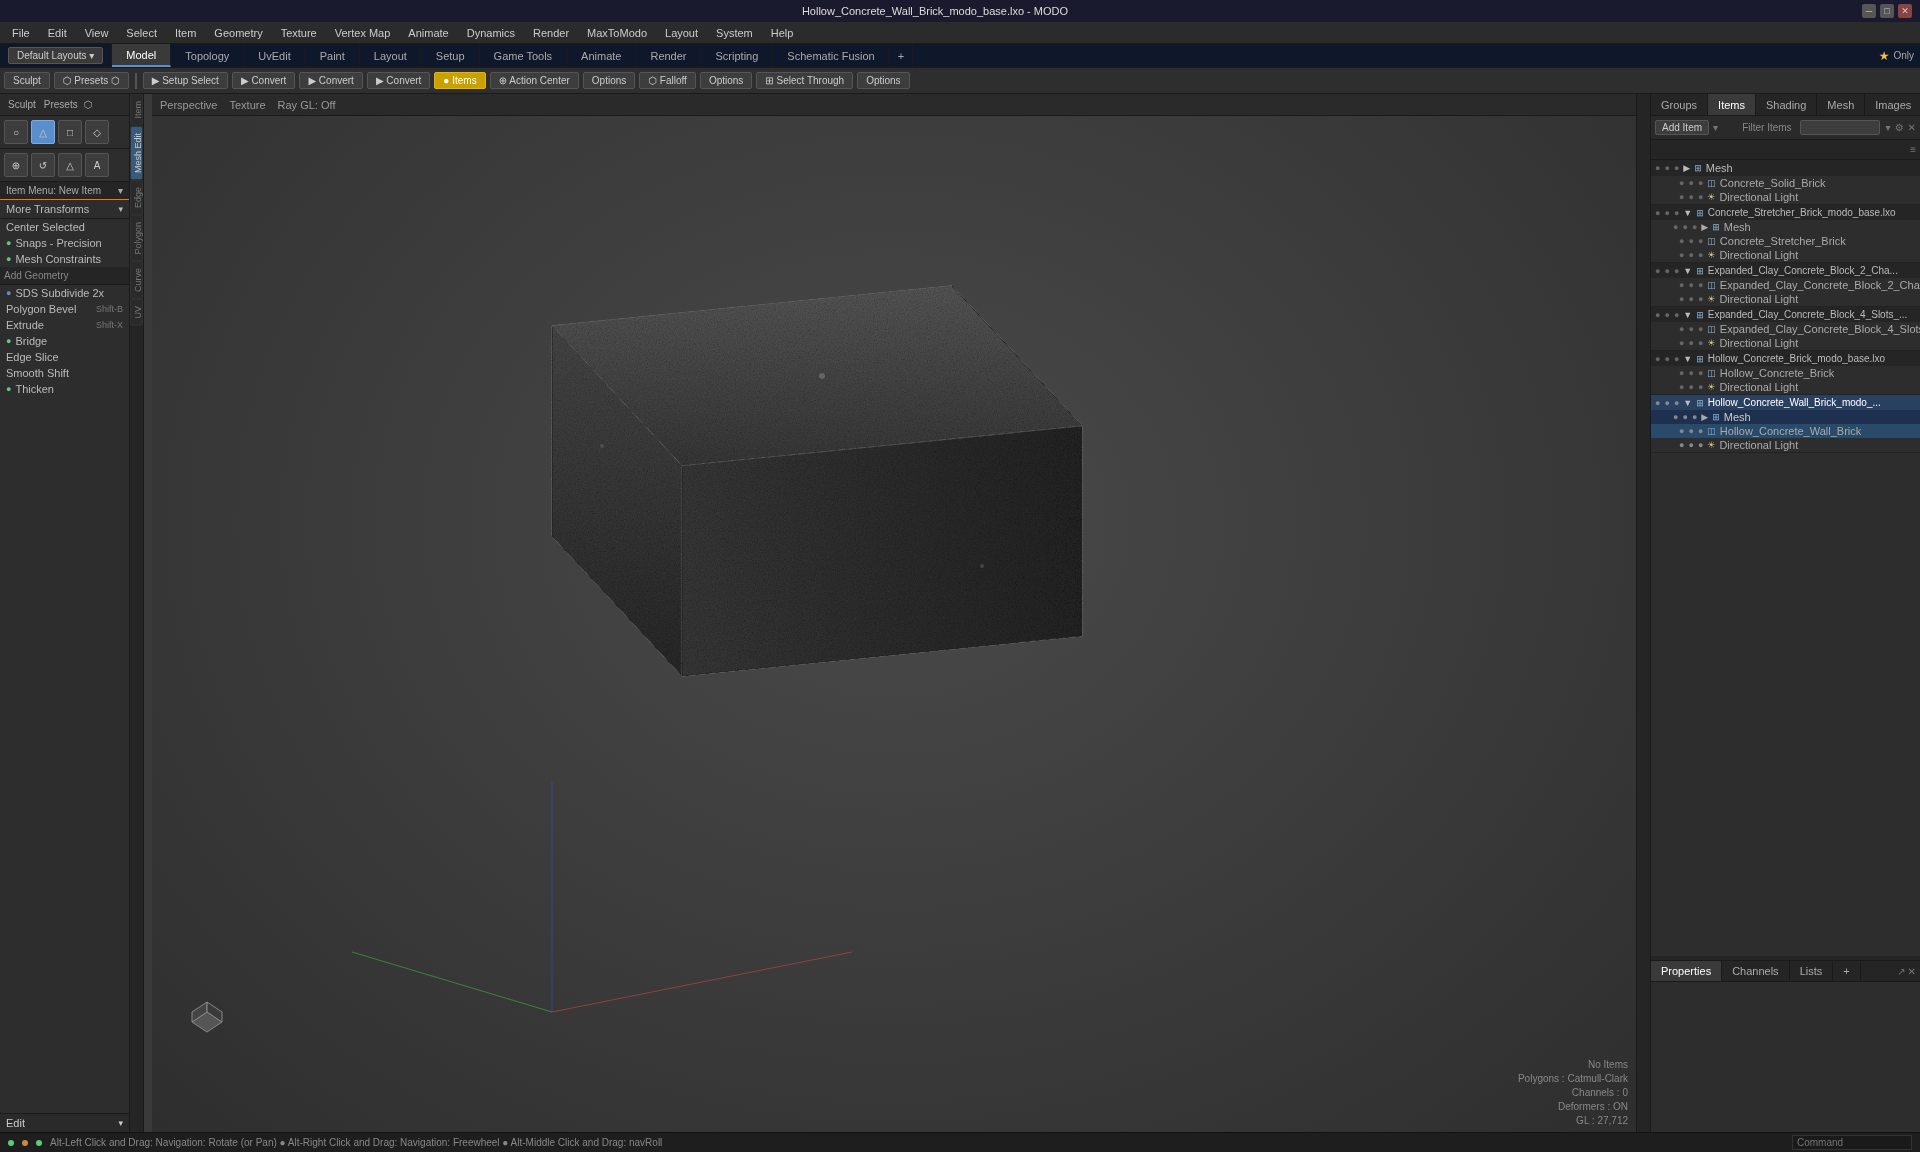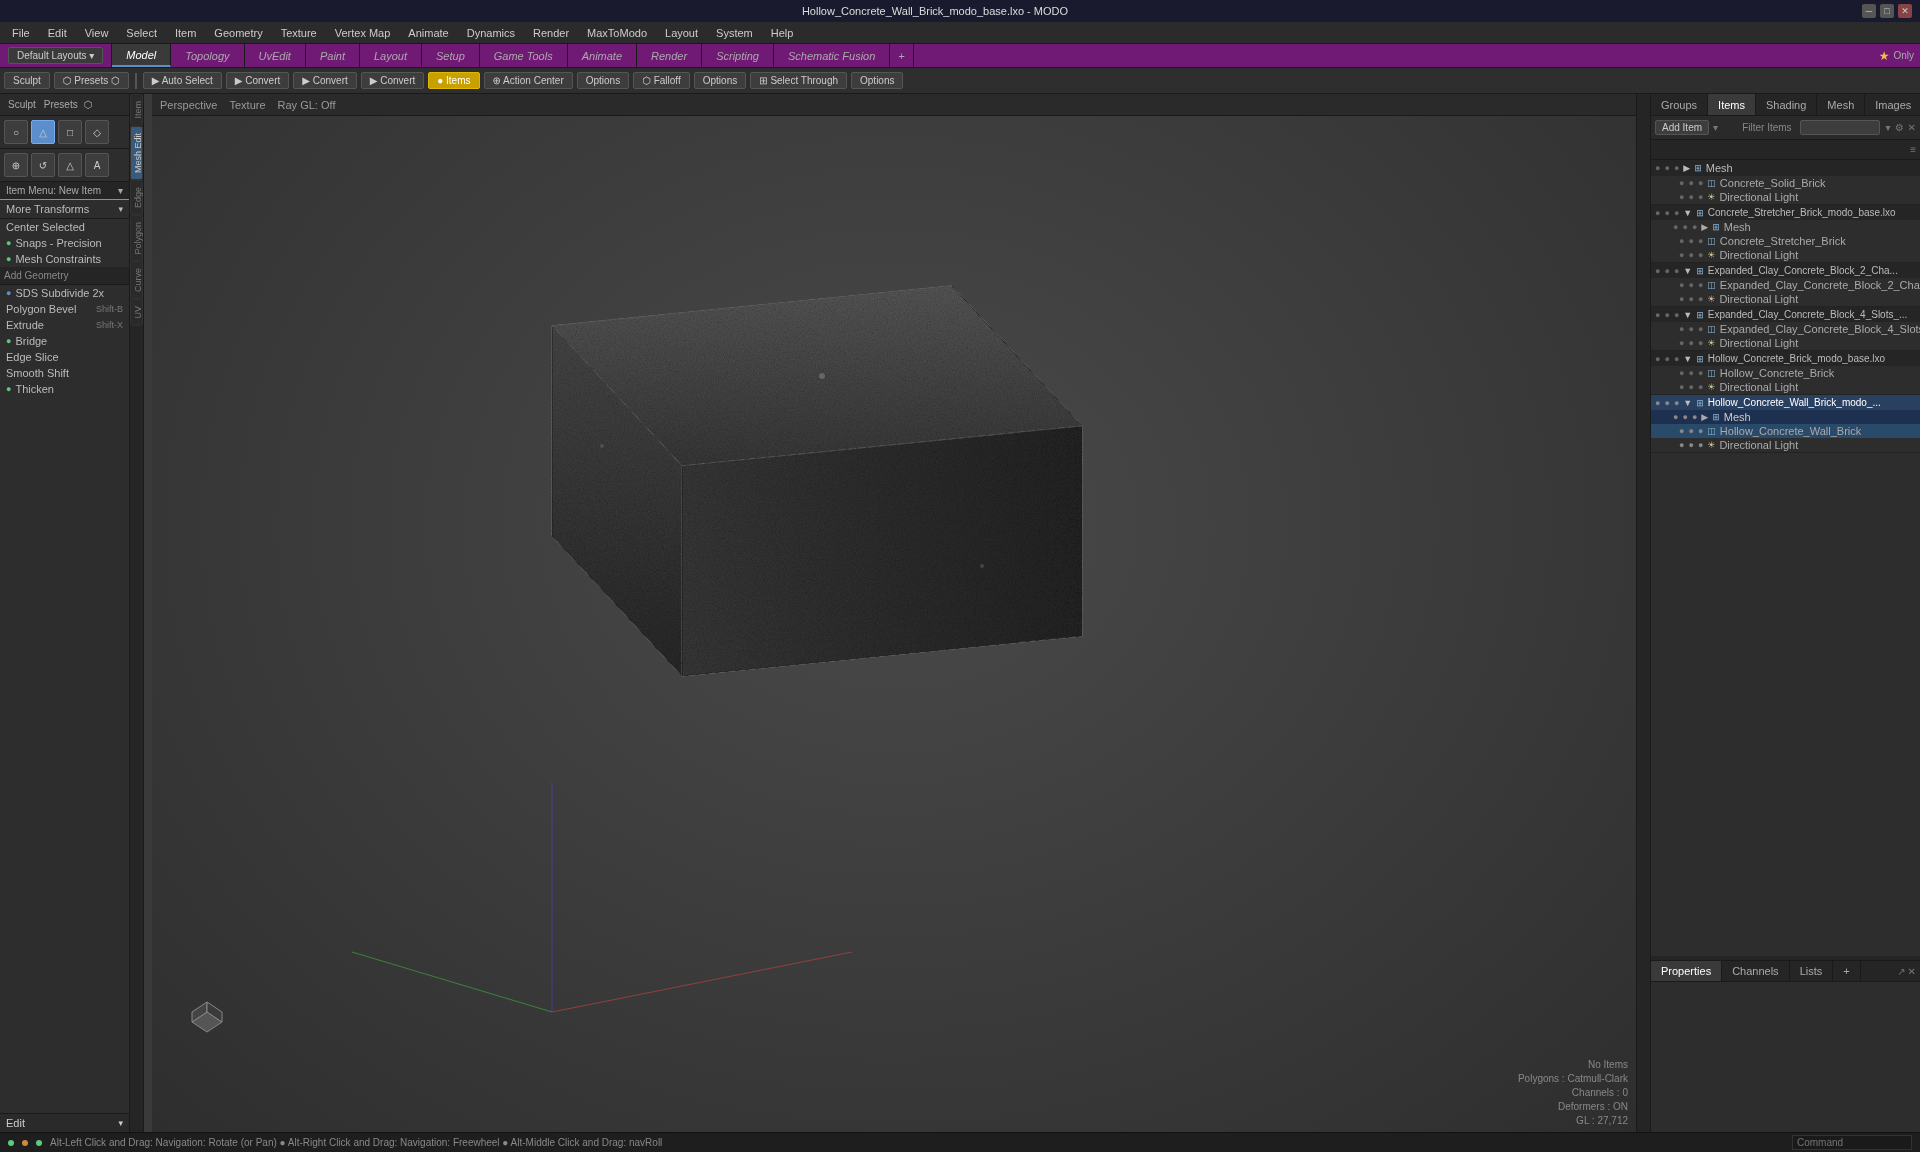--- a/index.html
+++ b/index.html
@@ -46,36 +46,35 @@
       padding: 2px 8px;
       cursor: pointer;
       color: #ccc;
       font-size: 11px;
       border-radius: 2px;
     }
 
     
     #tab-bar {
       height: 24px;
-      background: #701a75;
+      background: #0f172a;
       display: flex;
       align-items: stretch;
       border-bottom: 1px solid #1a1a1a;
       justify-content: space-between;
     }
     #tab-bar .spacer { flex: 1; }
     .tab {
       padding: 0 14px;
       display: flex;
       align-items: center;
       cursor: pointer;
       font-size: 11px;
       color: #aaa;
       border-right: 1px solid #1a1a1a;
-      font-style: italic;
     }
     .tab.active {
       background: #3a3a3a;
       color: #fff;
       border-bottom: 2px solid #5a8fcc;
     }
     #tab-bar .right-side {
       display: flex;
       align-items: center;
       padding: 0 6px;
@@ -498,21 +497,21 @@
   <div class="right-side">
     <span class="star-icon">★</span>
     <span style="font-size:10px; color:#aaa;">Only</span>
   </div>
 </div>
 
 <div id="toolbar-row">
   <div class="toolbar-btn">Sculpt</div>
   <div class="toolbar-btn">⬡ Presets ⬡</div>
   <div style="width:2px; height:16px; background:#555; margin:0 2px;"></div>
-  <div class="toolbar-btn">▶ Auto Select</div>
+  <div class="toolbar-btn">▶ Setup Select</div>
   <div class="toolbar-btn">▶ Convert</div>
   <div class="toolbar-btn">▶ Convert</div>
   <div class="toolbar-btn">▶ Convert</div>
   <div class="toolbar-btn active">● Items</div>
   <div class="toolbar-btn">⊕ Action Center</div>
   <div class="toolbar-btn">Options</div>
   <div class="toolbar-btn">⬡ Falloff</div>
   <div class="toolbar-btn">Options</div>
   <div class="toolbar-btn">⊞ Select Through</div>
   <div class="toolbar-btn">Options</div>

